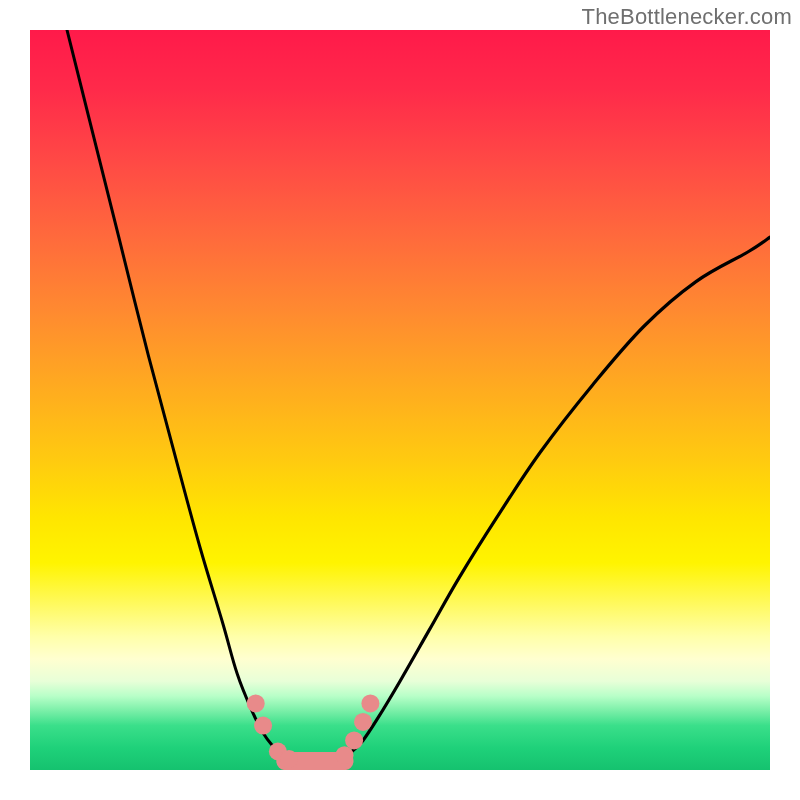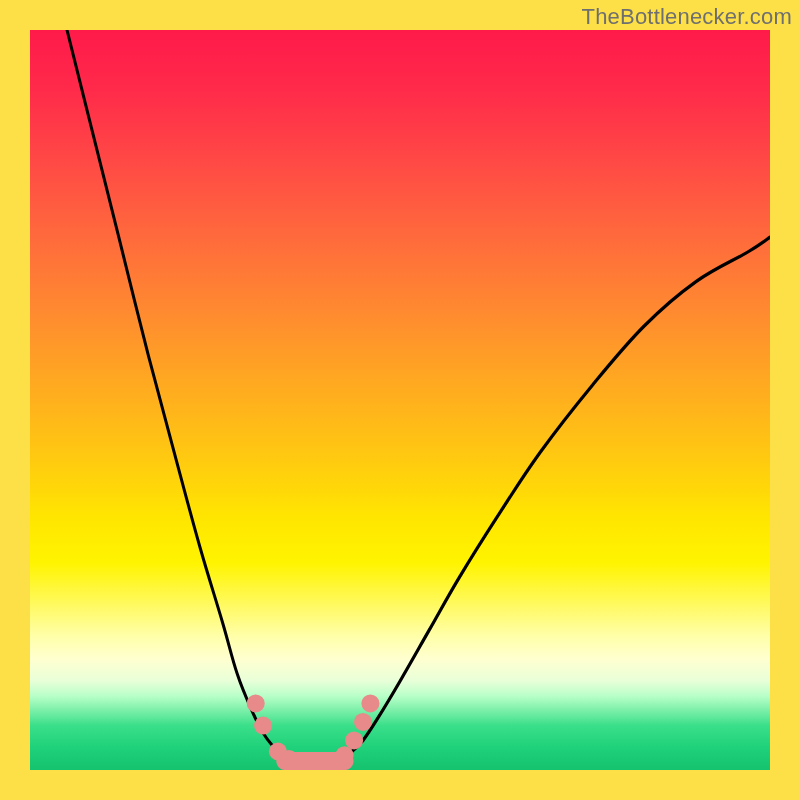--- a/index.html
+++ b/index.html
@@ -10,21 +10,21 @@
     overflow: hidden;
     background: #000;
     font-family: Arial, Helvetica, sans-serif;
   }
   .frame {
     position: absolute;
     left: 0;
     top: 0;
     width: 800px;
     height: 800px;
-    background: #fde047;
+    background: #ffffff;
   }
   .plot-area {
     position: absolute;
     left: 30px;
     top: 30px;
     width: 740px;
     height: 740px;
     overflow: hidden;
   }
   .gradient {

